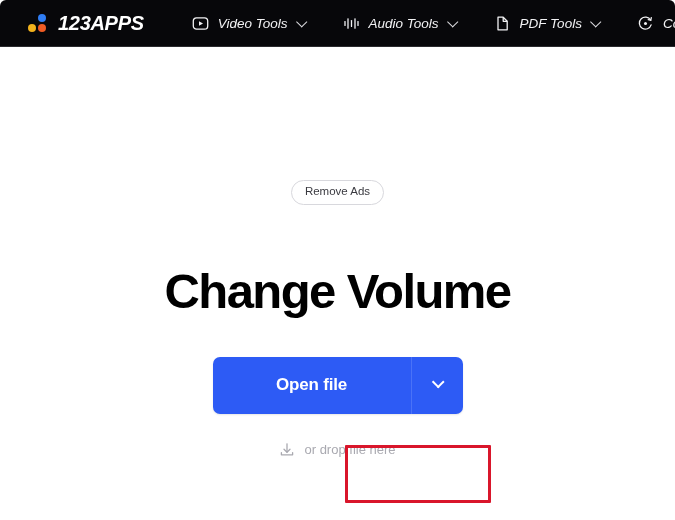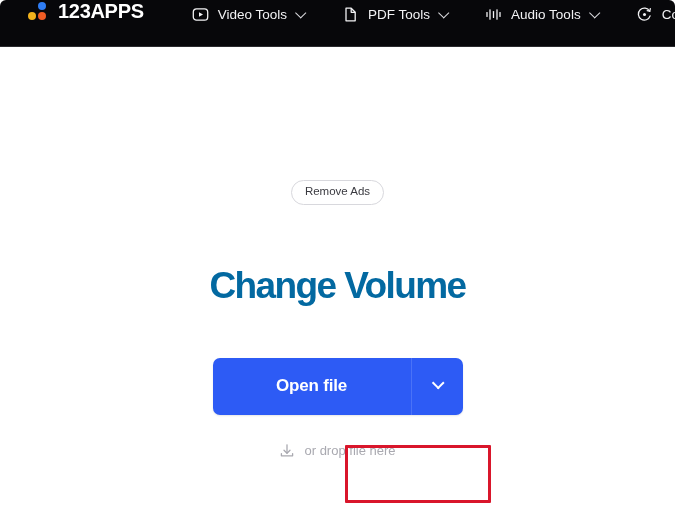--- a/index.html
+++ b/index.html
@@ -18,23 +18,24 @@
   }
 
   
   .header {
     position: relative;
     height: 47px;
     background: #07070a;
     border-top-left-radius: 6px;
     border-top-right-radius: 6px;
     display: flex;
-    align-items: flex-start;
+    align-items: center;
     padding-left: 28px;
     overflow: hidden;
+    font-style: italic;
   }
 
   .header::after {
     content: "";
     position: absolute;
     left: 0; right: 0; bottom: 0;
     height: 1px;
     background: #2a2a2e;
   }
 
@@ -125,37 +126,37 @@
     border-radius: 14px;
     background: #ffffff;
     color: #3a3a40;
     font-size: 11.5px;
     line-height: 1;
     cursor: pointer;
   }
 
   .title {
     margin-top: 62px;
-    font-size: 37px;
+    font-size: 49px;
     font-weight: 700;
     letter-spacing: -1.6px;
-    color: #0369a1;
+    color: #000000;
     line-height: 1;
   }
 
   .subtitle {
     margin-top: 23px;
     font-size: 17px;
     color: #2e2e34;
     letter-spacing: -0.1px;
   }
 
   
   .btn-group {
-    margin-top: 54px;
+    margin-top: 41px;
     display: flex;
     align-items: flex-end;
     background: #2d5bf5;
     border-radius: 7px;
     overflow: hidden;
     box-shadow: 0 1px 2px rgba(0,0,0,0.10);
   }
 
   .btn-main {
     width: 198px;
@@ -232,50 +233,50 @@
   <nav class="nav">
 
     <div class="nav-item">
       <span class="nav-icon">
         <svg width="17" height="17" viewBox="0 0 17 17" fill="none">
           <rect x="1.3" y="2.8" width="14.4" height="11.4" rx="3.2" stroke="#f2f2f4" stroke-width="1.3"></rect>
           <path d="M7 6.3l4 2.2-4 2.2z" fill="#f2f2f4"></path>
         </svg>
       </span>
       <span>Video Tools</span>
-      <span class="chev"></span>
-    </div>
-
-    <div class="nav-item">
-      <span class="nav-icon">
-        <svg width="17" height="17" viewBox="0 0 17 17" fill="none" stroke="#f2f2f4" stroke-width="1.3" stroke-linejoin="round">
-          <path d="M4 2.2h5.2l4 4v8.6H4z"></path>
-          <path d="M9.2 2.2v4.1h4.0"></path>
-        </svg>
-      </span>
-      <span>PDF Tools</span>
       <span class="chev"></span>
     </div>
 
     <div class="nav-item">
       <span class="nav-icon">
         <svg width="17" height="17" viewBox="0 0 17 17" fill="none" stroke="#f2f2f4" stroke-width="1.3" stroke-linecap="round">
           <line x1="2" y1="6.6" x2="2" y2="10.4"></line>
           <line x1="5" y1="3.8" x2="5" y2="13.2"></line>
           <line x1="8.5" y1="5.6" x2="8.5" y2="11.4"></line>
           <line x1="12" y1="3.8" x2="12" y2="13.2"></line>
           <line x1="15" y1="6.6" x2="15" y2="10.4"></line>
         </svg>
       </span>
       <span>Audio Tools</span>
       <span class="chev"></span>
     </div>
 
     <div class="nav-item">
       <span class="nav-icon">
+        <svg width="17" height="17" viewBox="0 0 17 17" fill="none" stroke="#f2f2f4" stroke-width="1.3" stroke-linejoin="round">
+          <path d="M4 2.2h5.2l4 4v8.6H4z"></path>
+          <path d="M9.2 2.2v4.1h4.0"></path>
+        </svg>
+      </span>
+      <span>PDF Tools</span>
+      <span class="chev"></span>
+    </div>
+
+    <div class="nav-item">
+      <span class="nav-icon">
         <svg width="17" height="17" viewBox="0 0 17 17" fill="none" stroke="#f2f2f4" stroke-width="1.3" stroke-linecap="round">
           <path d="M13.6 5.2A6 6 0 1 0 14.1 9.9"></path>
           <path d="M11.2 4.6l2.6 0.7 0.5-2.6"></path>
           <circle cx="8.5" cy="8.5" r="1.5" fill="#f2f2f4" stroke="none"></circle>
         </svg>
       </span>
       <span>Converters</span>
 
     </div>
 

